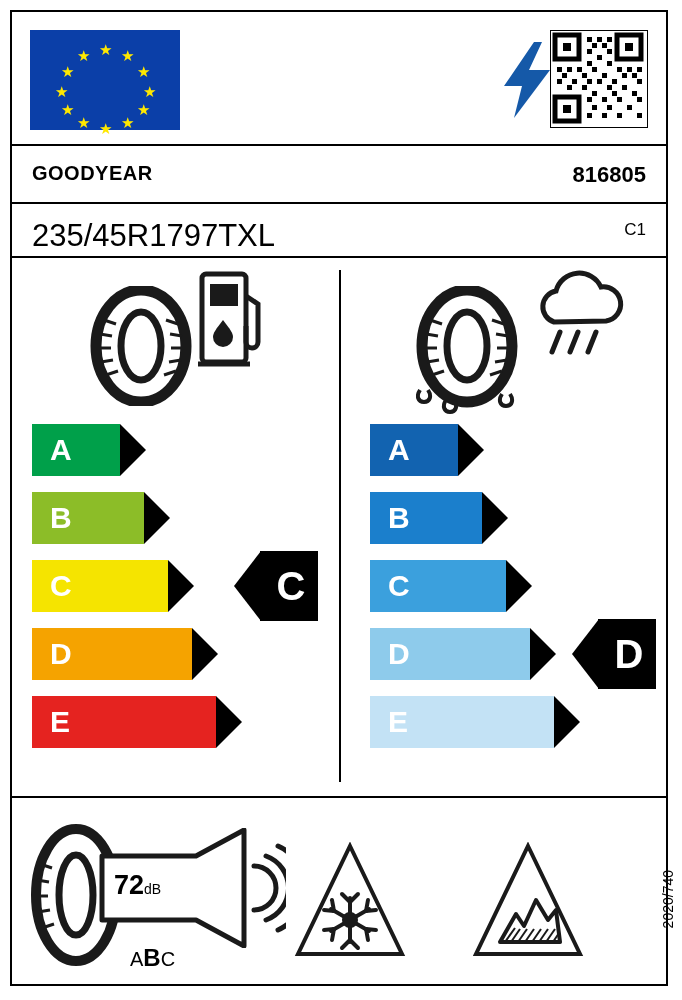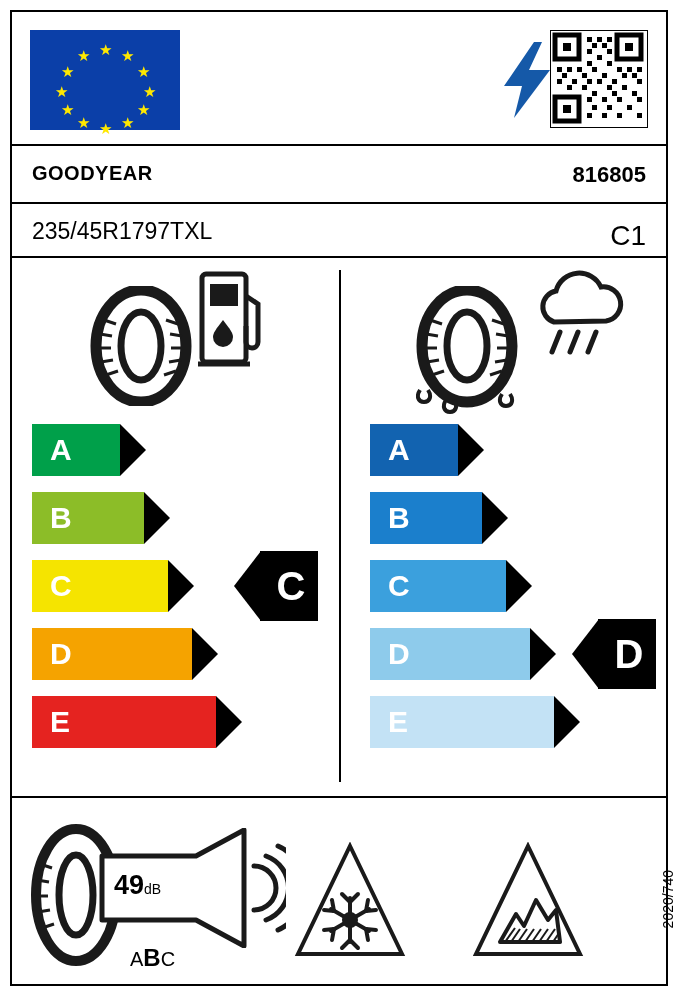--- a/index.html
+++ b/index.html
@@ -14,22 +14,22 @@
   .euflag .star{position:absolute;color:#ffe800;font-size:15px;line-height:15px;}
   .energy-word{position:absolute;left:186px;top:28px;font-size:72px;font-weight:bold;
     letter-spacing:-1px;color:#1559a8;line-height:80px;}
   .bolt{position:absolute;left:492px;top:30px;width:46px;height:76px;}
   .qr{position:absolute;right:18px;top:18px;width:96px;height:96px;border:1px solid #000;
     background:#fff;overflow:hidden;}
   
   .rule{position:absolute;left:0;width:100%;height:2px;background:#000;}
   .brand{position:absolute;left:20px;top:150px;font-size:20px;font-weight:bold;letter-spacing:.5px;}
   .artno{position:absolute;right:20px;top:150px;font-size:22px;font-weight:bold;}
-  .size{position:absolute;left:20px;top:206px;font-size:23px;}
-  .cls{position:absolute;right:20px;top:208px;font-size:28px;}
+  .size{position:absolute;left:20px;top:206px;font-size:31px;}
+  .cls{position:absolute;right:20px;top:208px;font-size:17px;}
   
   .midpanel{position:absolute;left:0;top:244px;width:100%;height:540px;}
   .vdiv{position:absolute;left:327px;top:258px;width:2px;height:512px;background:#000;}
   
   .tyre{position:absolute;}
   
   .arrow{position:absolute;height:52px;display:flex;align-items:center;}
   .arrow .body{position:relative;height:52px;box-sizing:border-box;}
   .arrow .body:after{content:"";position:absolute;right:-26px;top:0;width:0;height:0;
     border-top:26px solid transparent;border-bottom:26px solid transparent;border-left:26px solid;}
@@ -308,21 +308,21 @@
         <path d="M6,28 L6,92 L100,92 L148,118 L148,2 L100,28 Z" fill="#fff" stroke="#1a1a1a" stroke-width="5" stroke-linejoin="round"></path>
         <g fill="none" stroke="#1a1a1a" stroke-width="5" stroke-linecap="round">
           <path d="M158,38 a22,22 0 0 1 0,44"></path>
           <path d="M170,28 a34,34 0 0 1 0,64"></path>
           <path d="M182,18 a46,46 0 0 1 0,84"></path>
         </g>
       </svg>
     </div>
 
     <div class="db" style="left:102px;top:68px;">
-      <span>49</span><span class="dbunit">dB</span>
+      <span>72</span><span class="dbunit">dB</span>
     </div>
 
     <div class="abc" style="left:118px;top:142px;">
       <span>A</span><b>B</b><span>C</span>
     </div>
 
     <div style="position:absolute;left:282px;top:40px;">
       <svg width="112" height="118" viewBox="0 0 112 118">
         <path d="M56,4 L108,112 L4,112 Z" fill="#fff" stroke="#1a1a1a" stroke-width="4"></path>
         <g stroke="#1a1a1a" stroke-width="4" stroke-linecap="round">

